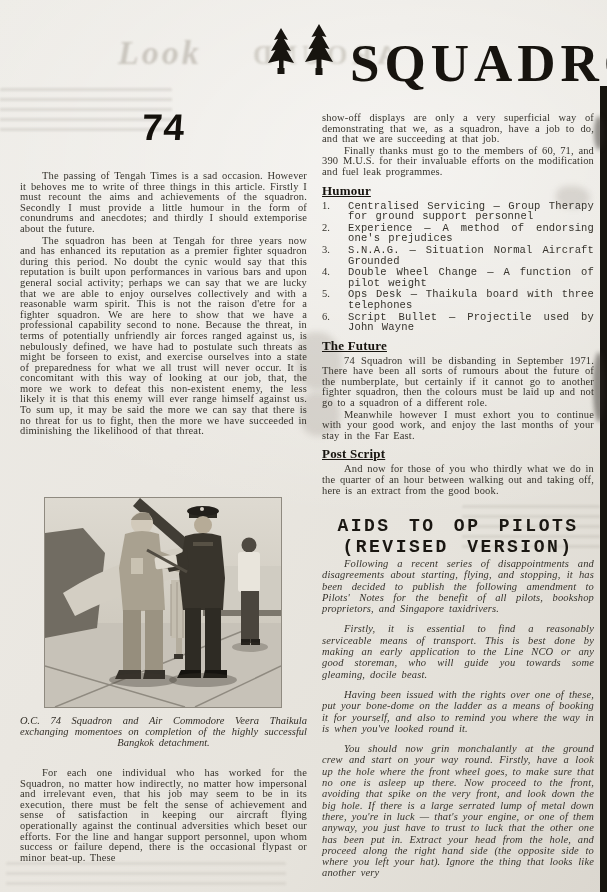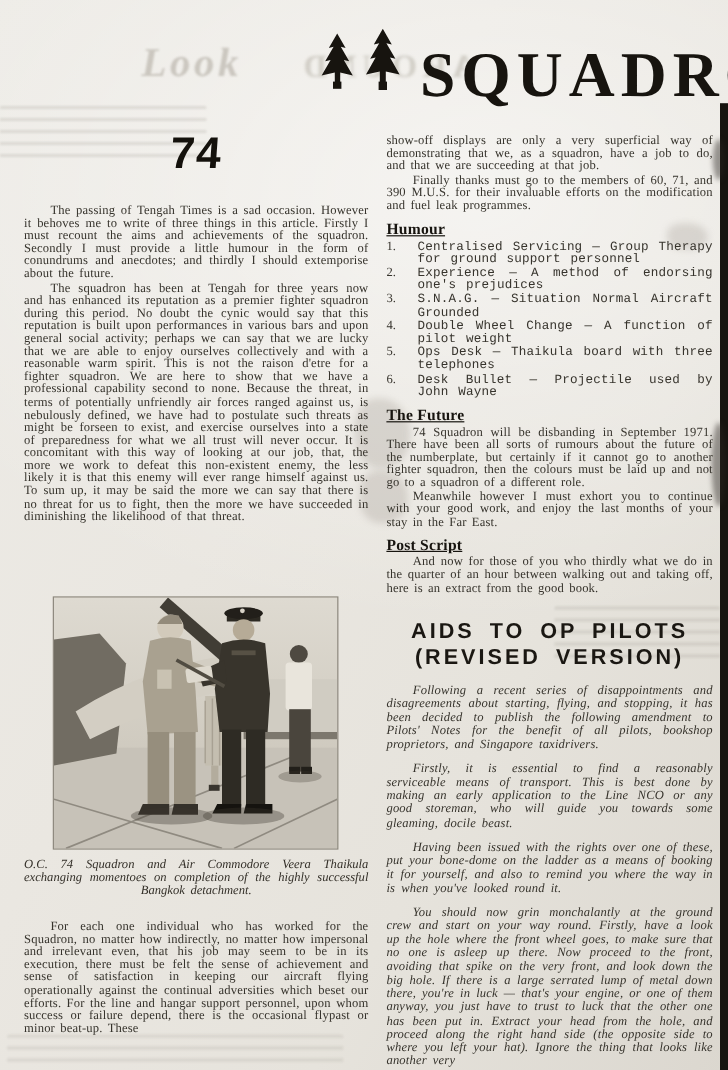--- a/index.html
+++ b/index.html
@@ -72,23 +72,23 @@
   .right-a{top:113px;}
   .right-b{top:516px;}
   h3.sec{margin:6px 0 3px 0; font-size:13px; line-height:14px; color:#17140f;
     font-family:"Liberation Serif",serif; letter-spacing:.2px;text-decoration:underline;}
   .hlist{margin:0 0 2px 0;}
   .hitem{display:flex; margin-bottom:1px;}
   .hnum{width:26px; flex:0 0 26px; font-size:10.5px; line-height:10.6px;}
   .htext{flex:1; text-align:justify; font-size:10.5px; line-height:10.6px;
     word-spacing:1.6px; letter-spacing:.15px;font-family:Liberation Mono, monospace;}
   .aids-head{
-    text-align:center; font-family:Liberation Sans, sans-serif;
+    text-align:center; font-family:Liberation Mono, monospace;
     font-weight:bold; font-size:18px; line-height:21px; letter-spacing:2.5px;
-    word-spacing:5px; color:#1a1712; margin-bottom:12px;
+    word-spacing:5px; color:#1a1712; margin-bottom:0;
   }
   .extract p{font-style:italic; line-height:11.3px; word-spacing:2.2px;}
   .extract p.gap{margin-top:9px;}
 </style>
 </head>
 <body>
 
 <div class="page">
 
   <div class="ghost ghost-script">Look</div>
@@ -231,21 +231,21 @@
       <div class="hitem">
         <span class="hnum">4.</span>
         <span class="htext">Double Wheel Change — A function of pilot weight</span>
       </div>
       <div class="hitem">
         <span class="hnum">5.</span>
         <span class="htext">Ops Desk — Thaikula board with three telephones</span>
       </div>
       <div class="hitem">
         <span class="hnum">6.</span>
-        <span class="htext">Desk Bullet — Projectile used by John Wayne</span>
+        <span class="htext">Script Bullet — Projectile used by John Wayne</span>
       </div>
     </div>
 
     <h3 class="sec">The Future</h3>
     <p class="ind">74 Squadron will be disbanding in September 1971. There have been all sorts of rumours about the future of the numberplate, but certainly if it cannot go to another fighter squadron, then the colours must be laid up and not go to a squadron of a different role.</p>
     <p class="ind">Meanwhile however I must exhort you to continue with your good work, and enjoy the last months of your stay in the Far East.</p>
 
     <h3 class="sec">Post Script</h3>
     <p class="ind">And now for those of you who thirdly what we do in the quarter of an hour between walking out and taking off, here is an extract from the good book.</p>
   </div>

